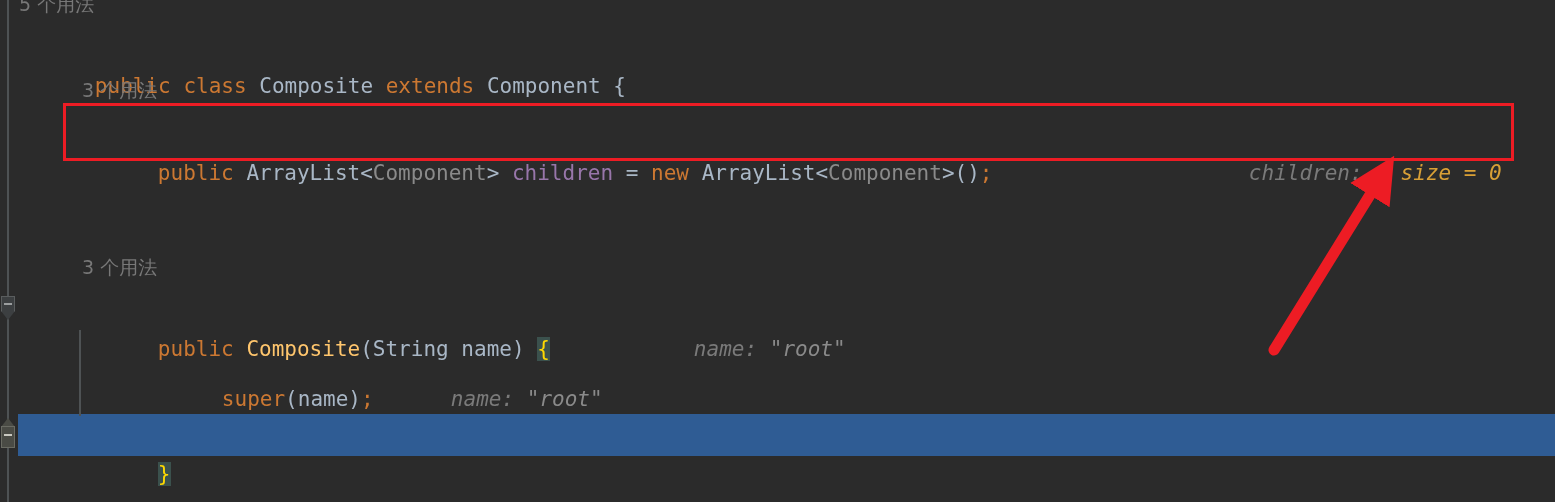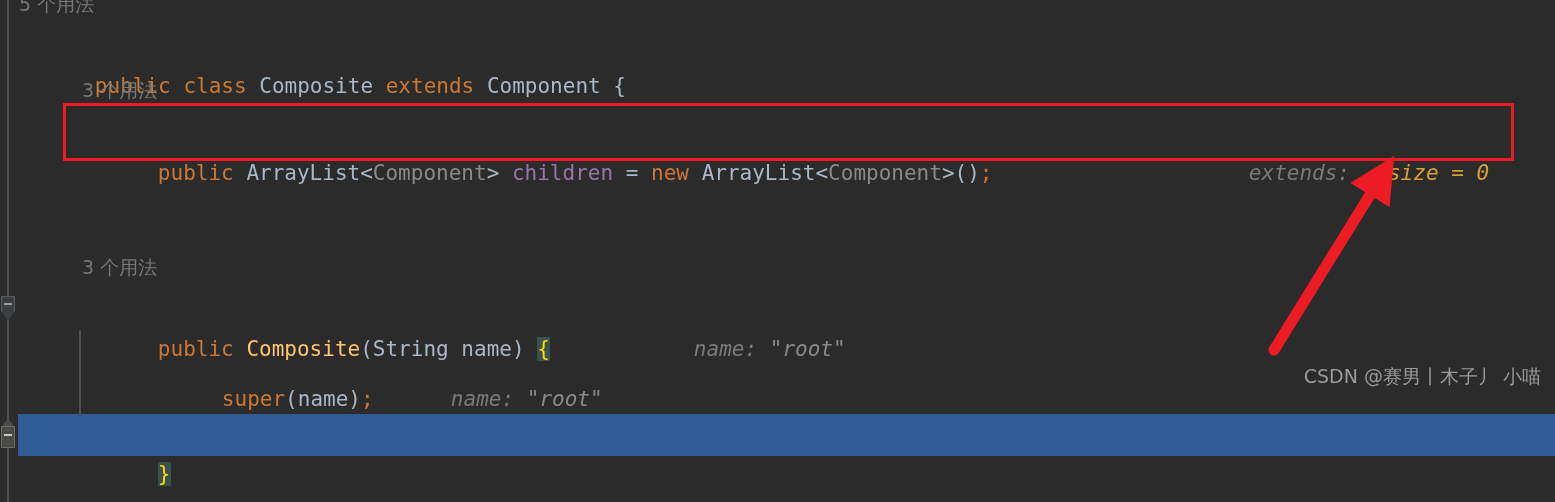--- a/index.html
+++ b/index.html
@@ -215,21 +215,21 @@
       <span class="kw">public</span><span> </span><span class="kw">class</span><span> </span><span class="cls">Composite</span><span> </span><span class="kw">extends</span><span> </span><span class="cls">Component</span><span> </span><span class="id">{</span>
     </div>
 
     <div class="hintline" style="left:64px; top:76px;">3 个用法</div>
 
     <div class="line" style="top:113px; left:64px;">
       <span class="kw">public</span><span> </span><span class="cls">ArrayList</span><span class="id">&lt;</span><span class="gen">Component</span><span class="id">&gt;</span><span> </span><span class="fld">children</span><span> </span><span class="op">=</span><span> </span><span class="kw">new</span><span> </span><span class="cls">ArrayList</span><span class="id">&lt;</span><span class="gen">Component</span><span class="id">&gt;</span><span class="id">()</span><span class="pun">;</span>
     </div>
 
     <div class="line" style="top:113px; left:1155px;">
-      <span class="hint">extends:</span><span>   </span><span class="hint-val">size = 0</span>
+      <span class="hint">children:</span><span>   </span><span class="hint-val">size = 0</span>
     </div>
 
     <div class="hintline" style="left:64px; top:253px;">3 个用法</div>
 
     <div class="line" style="top:289px; left:64px;">
       <span class="kw">public</span><span> </span><span class="mth">Composite</span><span class="id">(</span><span class="cls">String</span><span> </span><span class="id">name</span><span class="id">)</span><span> </span><span class="brc brace-hl">{</span>
     </div>
 
     <div class="line" style="top:289px; left:600px;">
       <span class="hint">name:</span><span> </span><span class="hint-str">"root"</span>
@@ -253,15 +253,14 @@
 
   <svg class="anno-arrow" viewBox="0 0 1555 502" xmlns="http://www.w3.org/2000/svg">
     <defs>
       <marker id="arrowhead" markerWidth="4.2" markerHeight="4.2" refX="1.4" refY="2.1" orient="auto">
         <polygon points="0,0 4.2,2.1 0,4.2" fill="#ED1C24"></polygon>
       </marker>
     </defs>
     <line x1="1274" y1="350" x2="1378" y2="182" stroke="#ED1C24" stroke-width="11" stroke-linecap="round" marker-end="url(#arrowhead)"></line>
   </svg>
 
-  <div class="watermark">CSDN @赛男丨木子丿 小喵</div>
 
 </div>
 
 </body></html>

